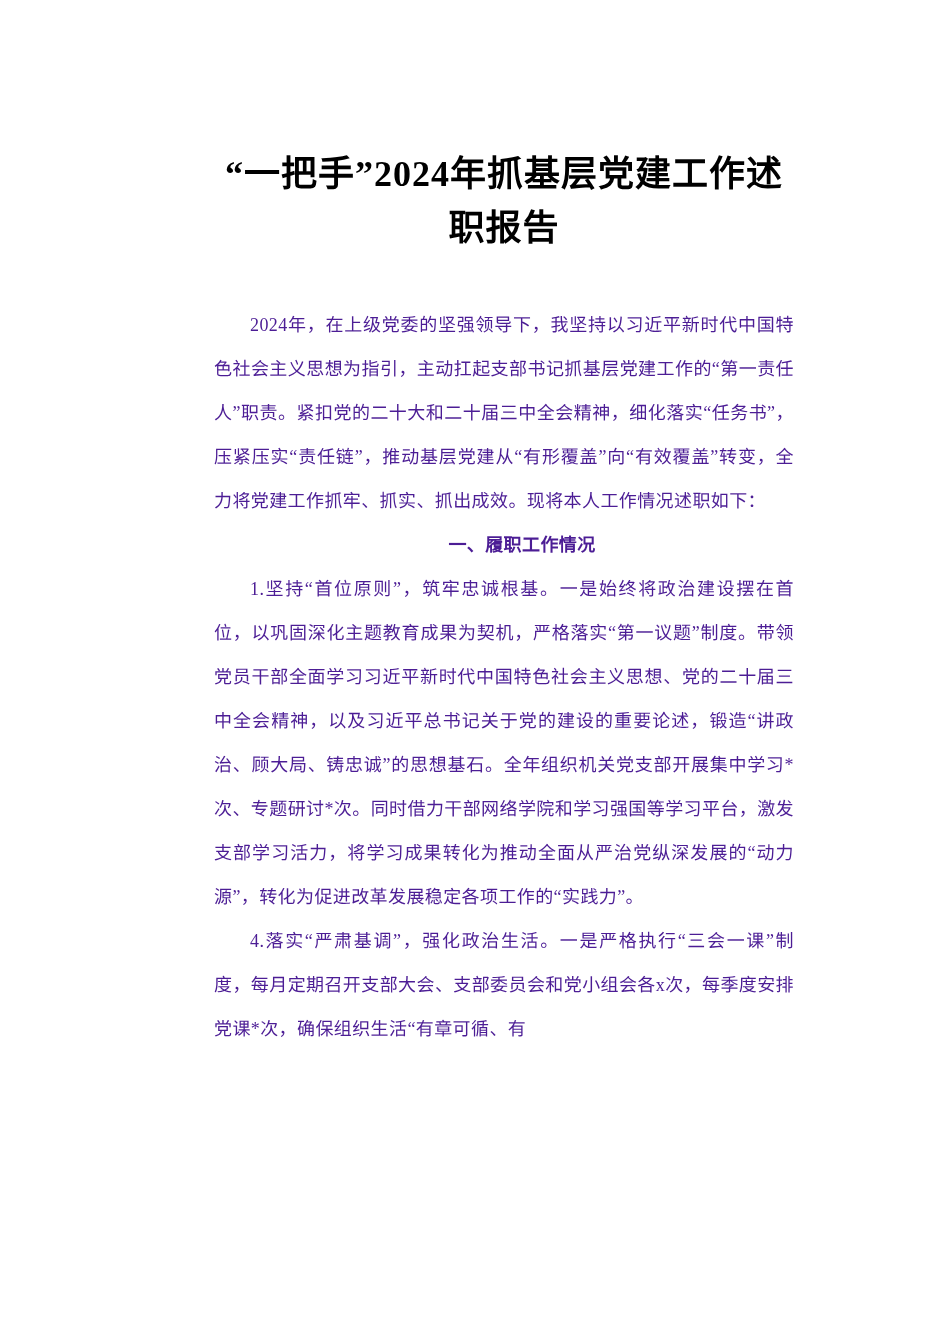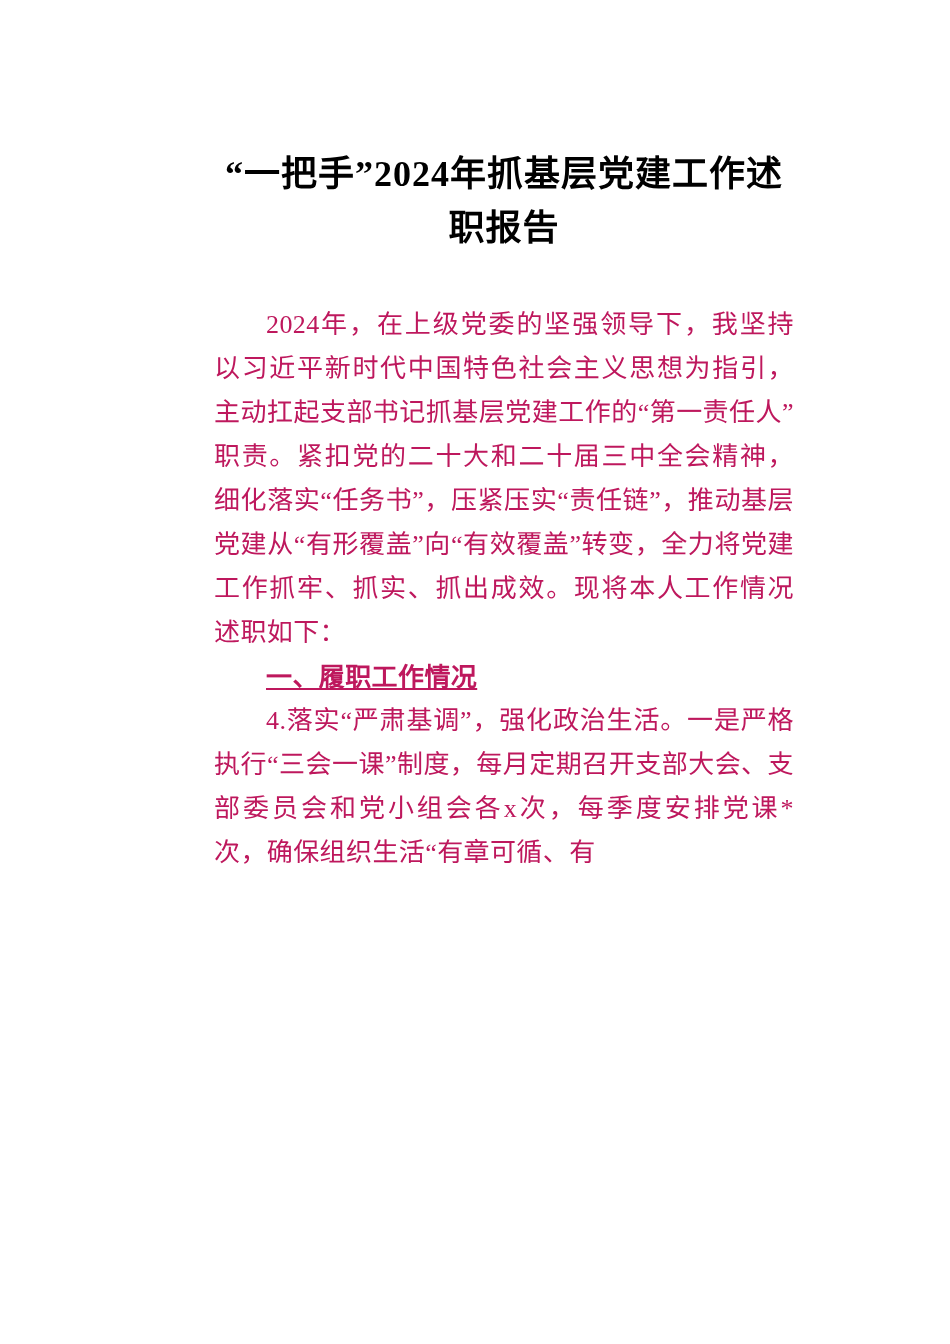--- a/index.html
+++ b/index.html
@@ -27,45 +27,45 @@
     text-align: center;
     letter-spacing: 1px;
     font-family: "Liberation Serif", serif;
     color: #000000;
   }
   .content {
     width: 100%;
   }
   .para {
     margin: 0;
-    font-size: 26px;
+    font-size: 18px;
     line-height: 44px;
     text-indent: 2em;
     text-align: justify;
     text-justify: inter-ideograph;
     letter-spacing: 0.4px;
     font-weight: 400;
-    color: #be185d;
+    color: #4c1d95;
     font-family: "Liberation Serif", serif;
   }
   .para.heading1 {
     font-family: "Liberation Sans", sans-serif;
     font-weight: 700;
-    text-align: left;
-    text-decoration: underline;
+    text-align: center;
   }
   .para.heading2 {
     font-weight: 700;
     text-align: left;
     font-family: "Liberation Serif", serif;
   }
 </style>
 </head>
 <body>
 
 <div class="page">
   <h1 class="doc-title">“一把手”2024年抓基层党建工作述职报告</h1>
   <div class="content" id="content">
       <p class="para body">2024年，在上级党委的坚强领导下，我坚持以习近平新时代中国特色社会主义思想为指引，主动扛起支部书记抓基层党建工作的“第一责任人”职责。紧扣党的二十大和二十届三中全会精神，细化落实“任务书”，压紧压实“责任链”，推动基层党建从“有形覆盖”向“有效覆盖”转变，全力将党建工作抓牢、抓实、抓出成效。现将本人工作情况述职如下：</p>
       <p class="para heading1">一、履职工作情况</p>
+      <p class="para body">1.坚持“首位原则”，筑牢忠诚根基。一是始终将政治建设摆在首位，以巩固深化主题教育成果为契机，严格落实“第一议题”制度。带领党员干部全面学习习近平新时代中国特色社会主义思想、党的二十届三中全会精神，以及习近平总书记关于党的建设的重要论述，锻造“讲政治、顾大局、铸忠诚”的思想基石。全年组织机关党支部开展集中学习*次、专题研讨*次。同时借力干部网络学院和学习强国等学习平台，激发支部学习活力，将学习成果转化为推动全面从严治党纵深发展的“动力源”，转化为促进改革发展稳定各项工作的“实践力”。</p>
       <p class="para body">4.落实“严肃基调”，强化政治生活。一是严格执行“三会一课”制度，每月定期召开支部大会、支部委员会和党小组会各x次，每季度安排党课*次，确保组织生活“有章可循、有</p>
     </div>
 </div>
 
 </body></html>

